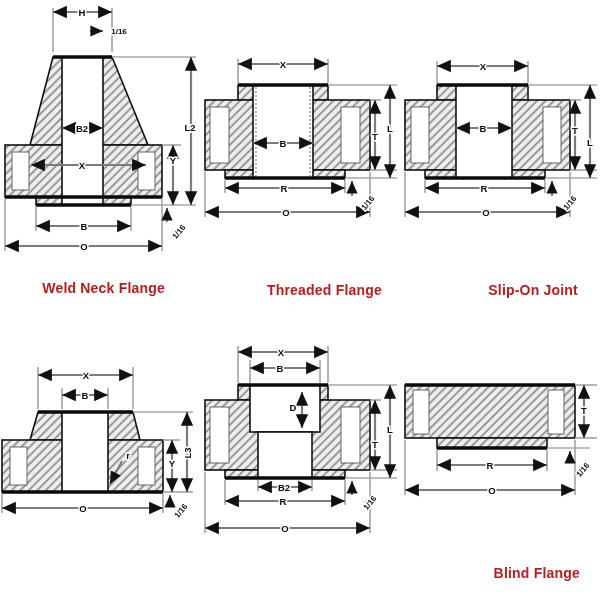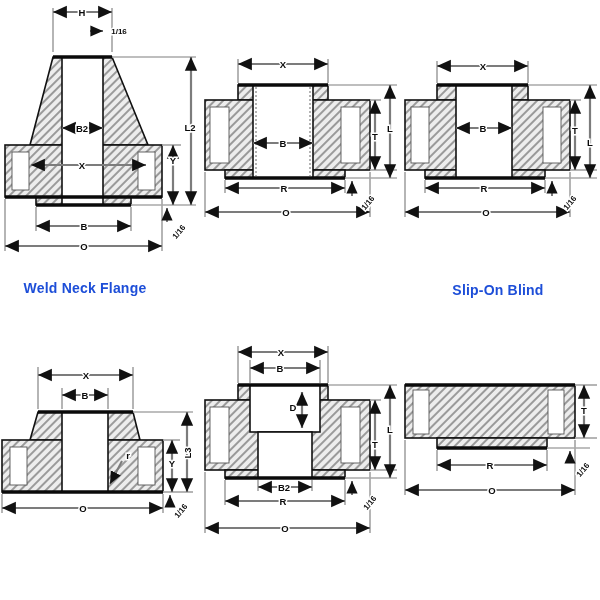--- a/index.html
+++ b/index.html
@@ -1,20 +1,20 @@
 <!DOCTYPE html>
 <html><head>
 <meta charset="utf-8">
 <style>
   html,body{margin:0;padding:0;background:#fff;}
   #stage{position:relative;width:600px;height:600px;background:#ffffff;overflow:hidden;
          font-family:"Liberation Sans",sans-serif;}
   #drawing{position:absolute;left:0;top:0;}
-  .caption{position:absolute;font-weight:bold;font-size:14px;color:#1d4ed8;
-           text-align:center;letter-spacing:.2px;}
+  .caption{position:absolute;font-weight:bold;font-size:14px;color:#b91c1c;
+           text-align:right;letter-spacing:.2px;}
   
   .hatched{fill:url(#hatch);stroke:#111;stroke-width:1.6;}
   .bore{fill:#ffffff;stroke:#111;stroke-width:1.6;}
   .slot{fill:#ffffff;stroke:#555;stroke-width:.9;}
   .thick{stroke:#0a0a0a;stroke-width:3.6;fill:none;}
   .ext{stroke:#a8a8a8;stroke-width:1.7;fill:none;}
   .dim{stroke:#7c7c7c;stroke-width:2.2;fill:none;
        marker-start:url(#arr);marker-end:url(#arr);}
   .arr1{stroke:#7c7c7c;stroke-width:2;fill:none;marker-end:url(#arr);}
   .thread{stroke:#666;stroke-width:1;stroke-dasharray:2 2;fill:none;}
@@ -352,15 +352,17 @@
     </g>
 
     <g>
       <line class="arr1" x1="570" y1="462" x2="570" y2="451"></line>
       <text class="lbl lbl-sm" x="583" y="470" transform="rotate(-50 583 470)">1/16</text>
     </g>
   </g>
 </svg>
 
   <div class="caption" style="left:5px;top:280px;width:160px;">Weld Neck Flange</div>
-  <div class="caption" style="left:418px;top:282px;width:160px;">Slip-On Blind</div>
+  <div class="caption" style="left:218px;top:282px;width:164px;">Threaded Flange</div>
+  <div class="caption" style="left:418px;top:282px;width:160px;">Slip-On Joint</div>
+  <div class="caption" style="left:420px;top:565px;width:160px;">Blind Flange</div>
 
 </div>
 
 </body></html>

